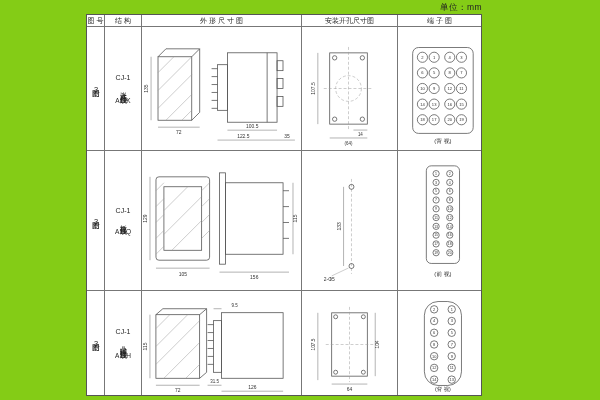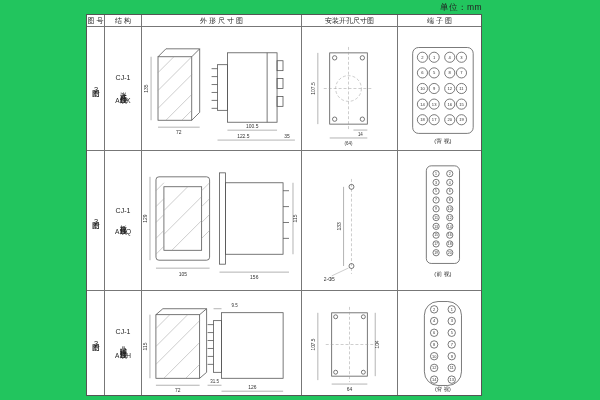--- a/index.html
+++ b/index.html
@@ -1,16 +1,16 @@
 <!DOCTYPE html>
 <html><head>
 <meta charset="utf-8">
 <style>
   html,body{margin:0;padding:0;background:#fff;font-family:"Liberation Sans",sans-serif;color:#222}
-  .page{position:relative;width:600px;height:400px;background:#22c55e;overflow:hidden}
+  .page{position:relative;width:600px;height:400px;background:#84cc16;overflow:hidden}
   .unit{position:absolute;left:440px;top:2px;font-size:8.5px;letter-spacing:.5px}
   .tbl{position:absolute;left:86px;top:14px;width:394px;height:380px;
        display:grid;grid-template-columns:18px 37px 160px 96px 83px;
        grid-template-rows:12px 124px 140px 104px;border:1px solid #555;background:#fff}
   .c{border-right:1px solid #777;border-bottom:1px solid #777;box-sizing:border-box;
      display:flex;align-items:center;justify-content:center;overflow:hidden}
   .lastc{border-right:none}
   .lastr{border-bottom:none}
   .h{font-size:7px;white-space:nowrap}
   .vtext{writing-mode:vertical-lr;text-orientation:upright;font-size:7.5px;letter-spacing:1px}

